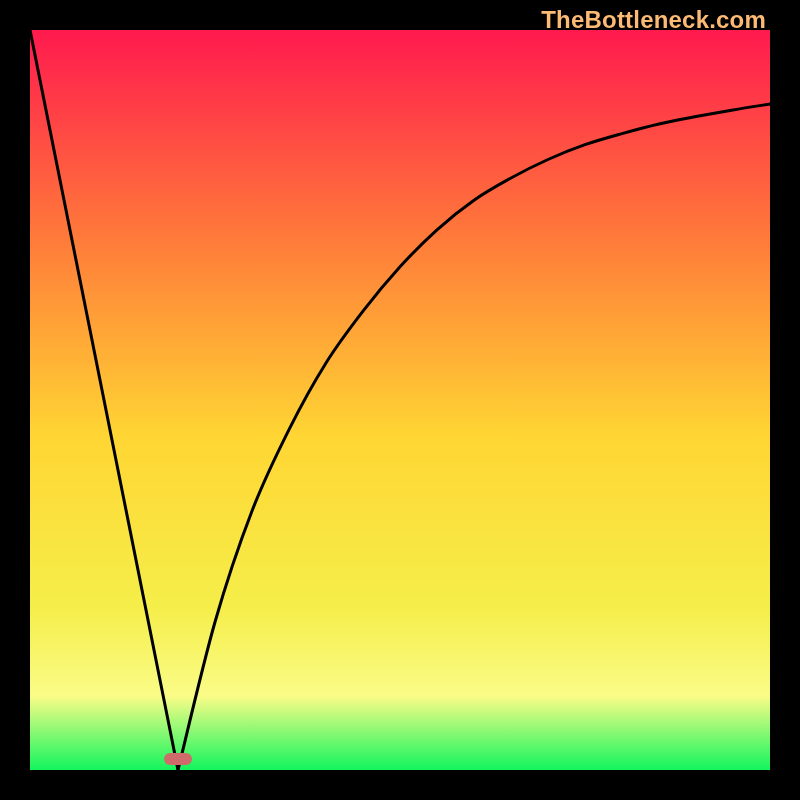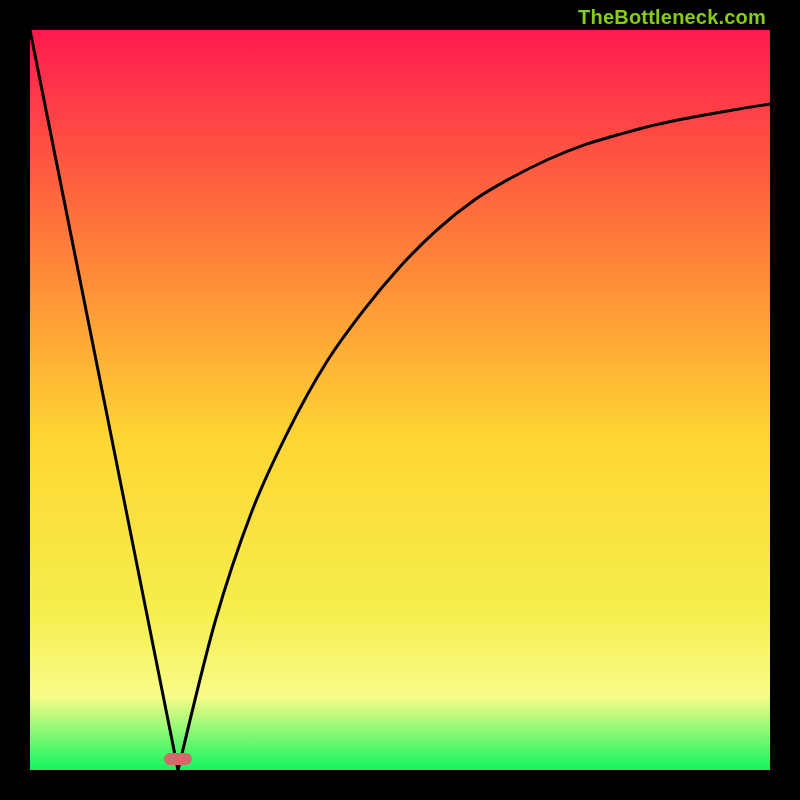--- a/index.html
+++ b/index.html
@@ -23,23 +23,23 @@
     left: 0;
     top: 0;
     width: 740px;
     height: 740px;
   }
   .watermark {
     position: absolute;
     top: 6px;
     right: 34px;
     font-family: Arial, Helvetica, sans-serif;
-    font-size: 20px;
+    font-size: 24px;
     font-weight: 600;
-    color: #84cc16;
+    color: #fdba74;
     letter-spacing: 0.2px;
   }
   .marker {
     position: absolute;
     width: 28px;
     height: 12px;
     border-radius: 6px;
     background: #cf6b6b;
     transform: translate(-50%, -50%);
   }

